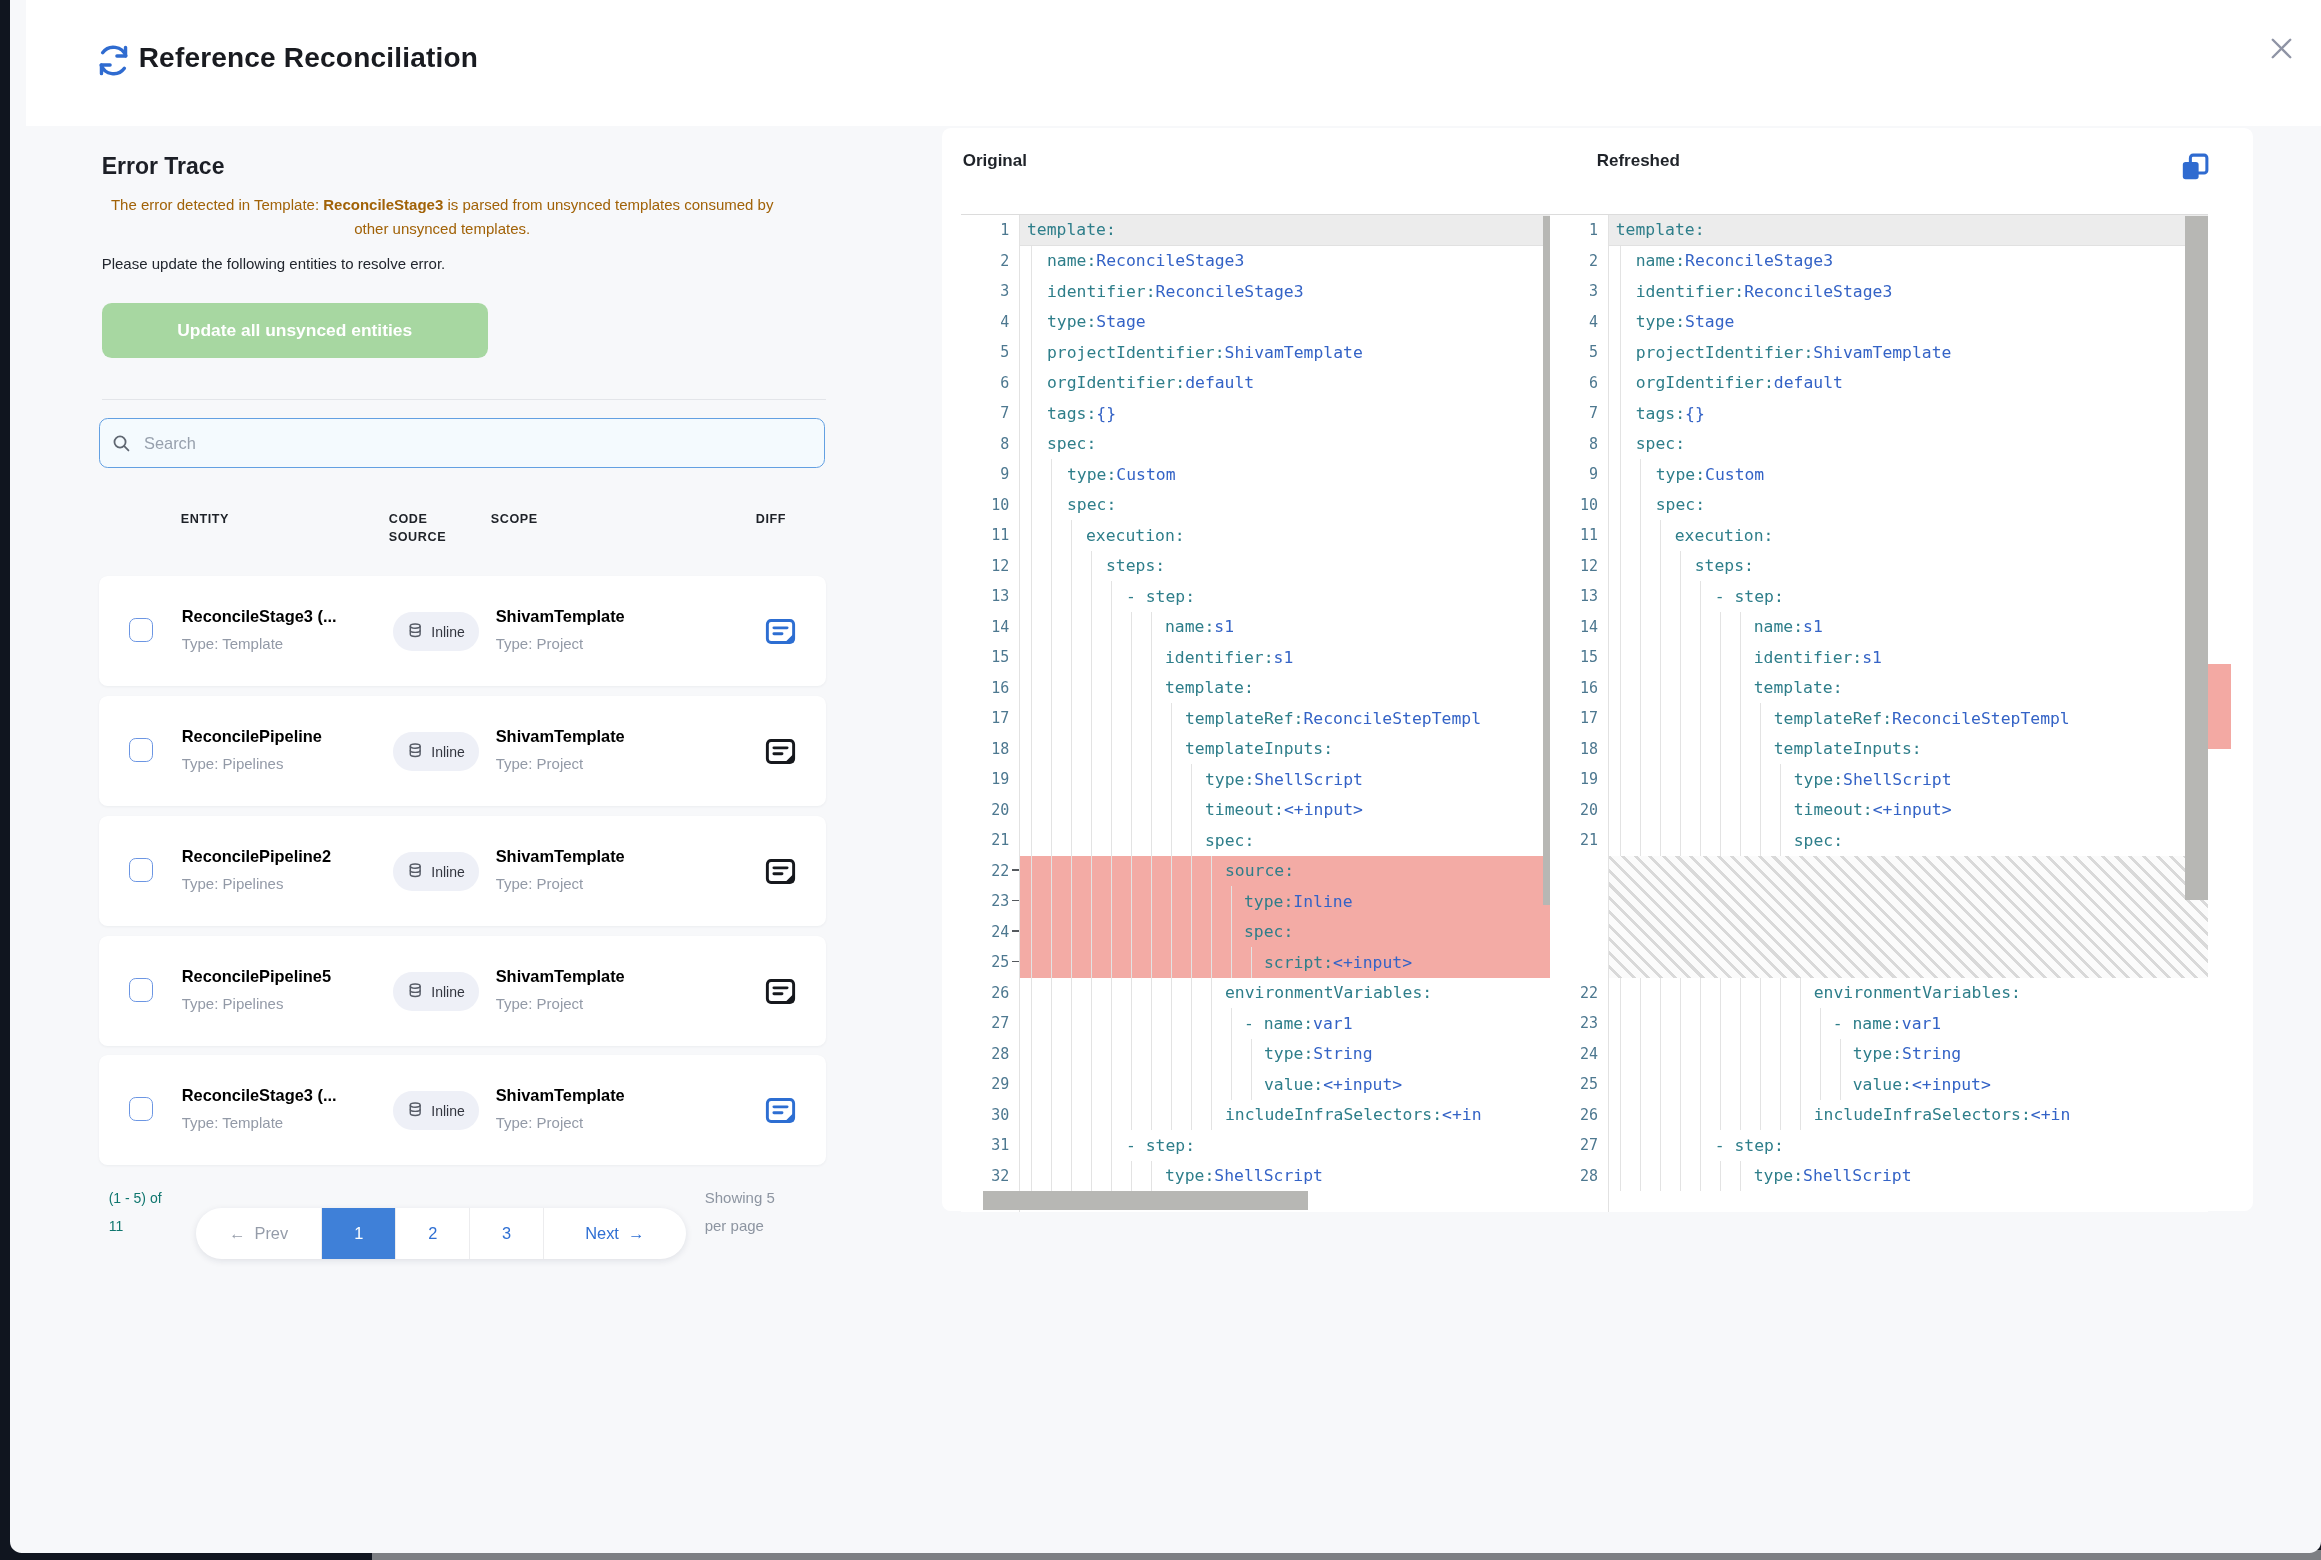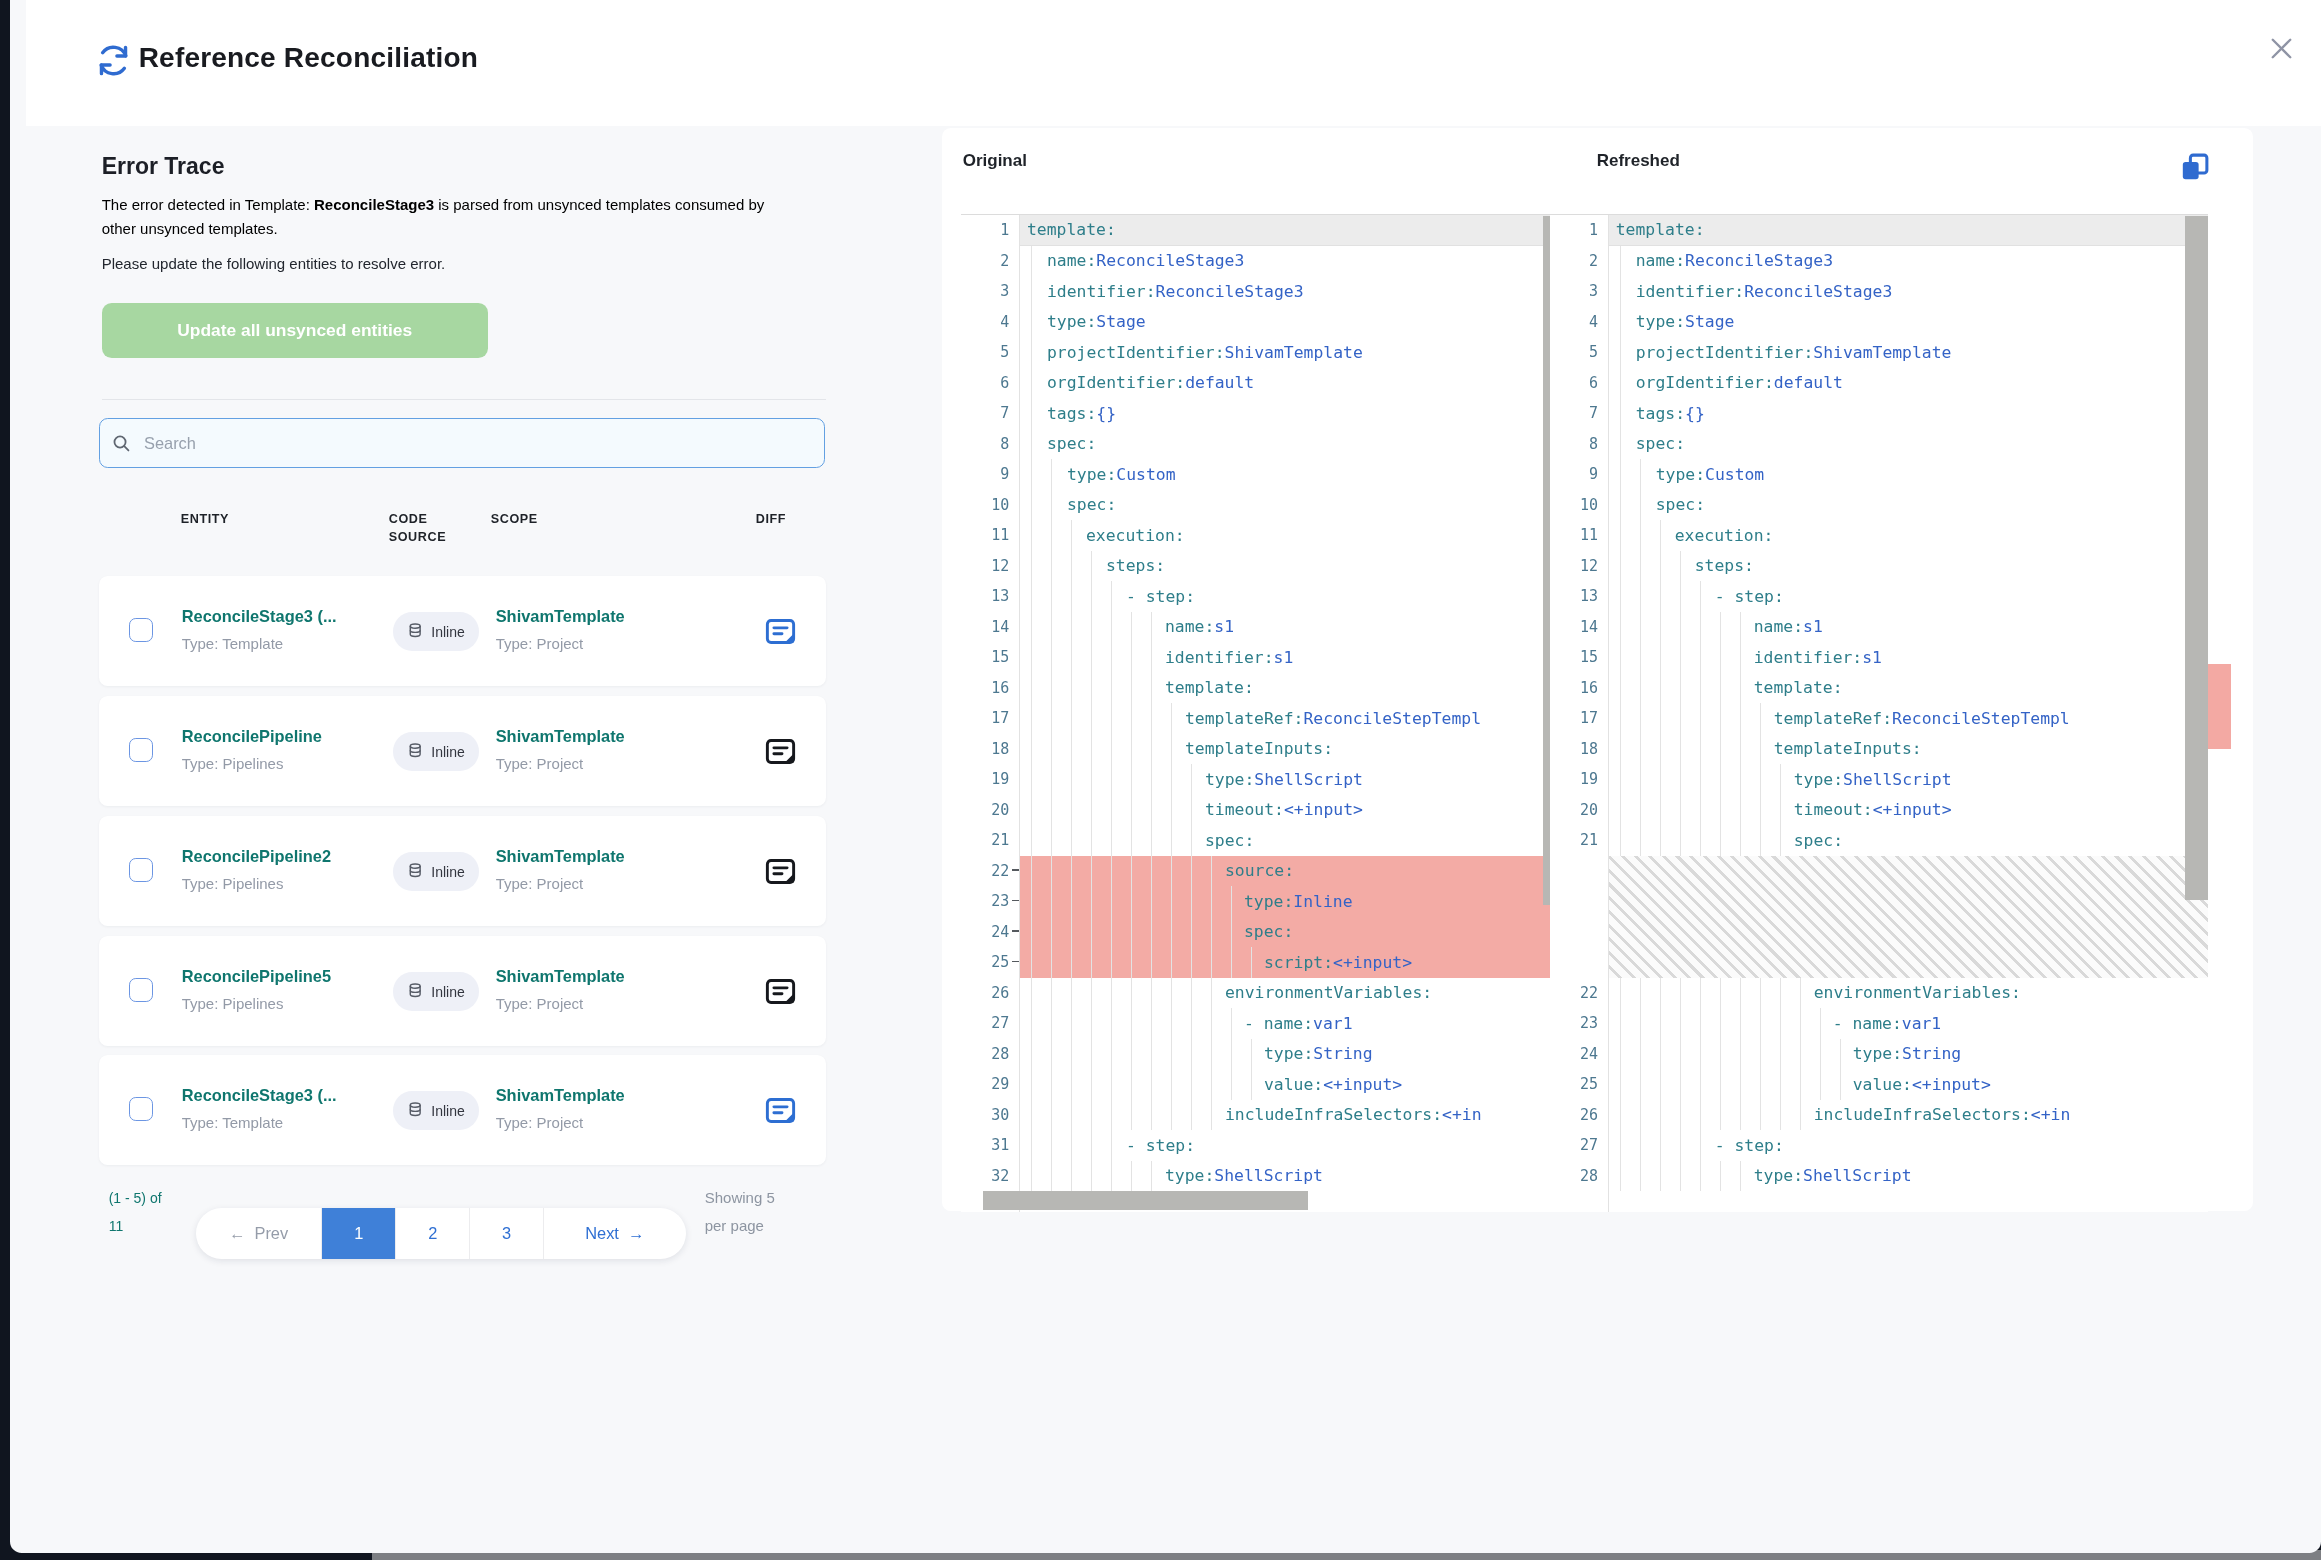--- a/index.html
+++ b/index.html
@@ -6,34 +6,34 @@
   #stage{position:relative;width:2321px;height:1560px;overflow:hidden;background:#10151f;}
   .bottom-strip{position:absolute;left:372px;right:0;bottom:0;height:9.7px;background:#7d7f83;}
   .dialog{position:absolute;left:9.7px;top:0;width:2311px;height:1553px;background:#f7f8fa;border-radius:0 0 11.6px 11.6px;overflow:hidden;}
   .dlg-header{position:absolute;top:0;left:16px;width:100%;height:126px;background:#ffffff;}
   .dlg-title{position:absolute;left:113px;top:42px;font-size:28px;font-weight:700;color:#191b20;letter-spacing:0.2px;}
   .hdr-icon{position:absolute;left:68px;top:41px;width:39px;height:39px;}
   .close-btn{position:absolute;left:2238px;top:31px;width:35px;height:35px;cursor:pointer;}
 
   
   .et-heading{position:absolute;left:92px;top:153px;font-size:23px;font-weight:700;color:#1c1f26;}
-  .et-p1{position:absolute;left:92px;top:193px;width:681px;font-size:15px;line-height:24px;color:#000000;}
+  .et-p1{position:absolute;left:92px;top:193px;width:681px;font-size:15px;line-height:24px;color:#a16207;text-align:center;}
   .et-p1 b{font-weight:700;}
   .et-p2{position:absolute;left:92px;top:255px;width:681px;font-size:15px;color:#22262e;}
   .update-btn{position:absolute;left:92px;top:303px;width:386px;height:55px;border:none;border-radius:9.7px;background:#a7d7a1;color:#ffffff;font-size:17.4px;font-weight:700;font-family:"Liberation Sans",sans-serif;}
   .divider{position:absolute;left:92px;top:399px;width:724px;height:1px;background:#e3e5e9;}
   .search-box{position:absolute;left:89px;top:418px;width:726px;height:50px;background:#f4fafe;border:1.9px solid #63a0e2;border-radius:8.7px;box-sizing:border-box;display:flex;align-items:center;}
   .search-box svg{margin-left:11.6px;flex:none;}
   .search-input{flex:1;border:none;background:transparent;outline:none;margin-left:9.7px;font-size:16.4px;color:#30343c;font-family:"Liberation Sans",sans-serif;}
   .search-input::placeholder{color:#97a0ad;}
   .th{position:absolute;top:510px;font-size:12.6px;font-weight:700;color:#1e2228;letter-spacing:0.6px;line-height:18.3px;}
   .row{position:absolute;left:89px;width:727px;height:110px;background:#ffffff;border-radius:8.7px;box-shadow:0 1px 2.9px rgba(20,30,60,.05);}
   .cbx{position:absolute;left:30px;top:42px;width:24px;height:24px;border:1.9px solid #6c96e3;border-radius:6.8px;background:#fff;box-sizing:border-box;cursor:pointer;}
   .cell2{position:absolute;top:26px;display:flex;flex-direction:column;}
-  .lnk{font-size:16.4px;font-weight:600;color:#0f766e;line-height:28px;cursor:pointer;white-space:nowrap;}
+  .lnk{font-size:16.4px;font-weight:600;color:#000000;line-height:28px;cursor:pointer;white-space:nowrap;}
   .sub{font-size:15px;color:#939aa7;line-height:28px;white-space:nowrap;}
   .badge{position:absolute;left:294px;top:36px;height:39px;border-radius:19.3px;background:#eef0f7;display:inline-flex;align-items:center;padding:0 14.5px;gap:7.7px;}
   .badge span{font-size:14px;color:#33363f;}
   .diff-btn{position:absolute;left:664px;top:38px;width:35px;height:35px;cursor:pointer;}
 
   
   .range-txt{position:absolute;left:99px;top:1184px;width:56px;font-size:14px;color:#0f766e;line-height:28px;}
   .pgpill{position:absolute;left:186px;top:1208px;width:490px;height:51px;background:#fff;border-radius:26px;box-shadow:0 1.9px 7.7px rgba(20,30,60,.10);display:flex;overflow:hidden;}
   .pgcell{display:flex;align-items:center;justify-content:center;font-size:16.4px;border-left:1px solid #ececee;cursor:pointer;}
   .pgcell:first-child{border-left:none;}

